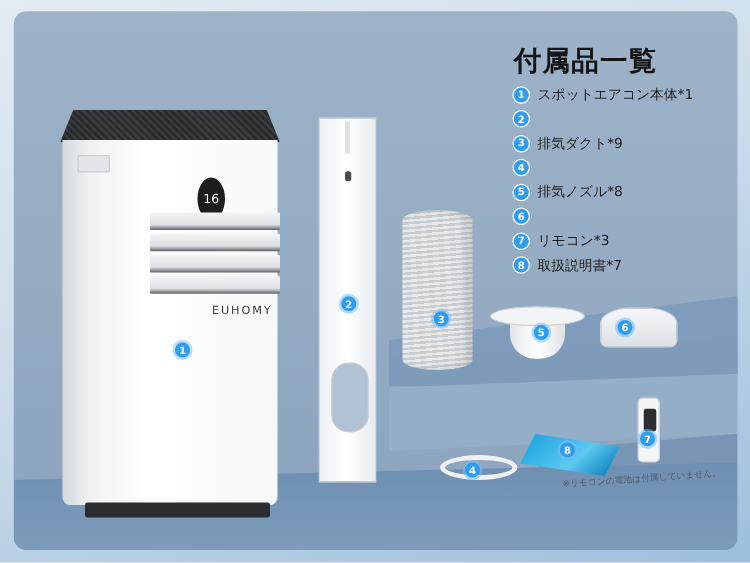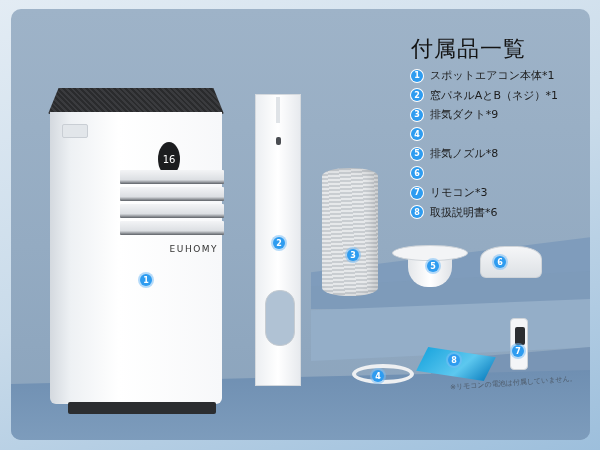--- a/index.html
+++ b/index.html
@@ -129,21 +129,21 @@
   .badge {
     position: absolute; width: 12px; height: 12px; border-radius: 50%;
     background: #2e9cf0; color: #fff; font-size: 8px; font-weight: bold;
     display: flex; align-items: center; justify-content: center;
     box-shadow: 0 0 0 2px rgba(120,190,245,0.55);
   }
 
   
   .title {
     position: absolute; left: 411px; top: 34px;
-    font-size: 22px; font-weight: normal; color: #141414; letter-spacing: 1px;
+    font-size: 22px; font-weight: bold; color: #141414; letter-spacing: 1px;
   }
   .list { position: absolute; left: 411px; top: 66px; list-style: none; }
   .list li { display: flex; align-items: center; height: 19.5px; }
   .list .num {
     width: 12px; height: 12px; border-radius: 50%; background: #2e9cf0;
     color: #fff; font-size: 8px; font-weight: bold;
     display: flex; align-items: center; justify-content: center;
     margin-right: 7px; box-shadow: 0 0 0 1px #ffffff;
   }
   .list .txt { font-size: 11px; color: #1c1c1c; text-align: center; }
@@ -167,21 +167,20 @@
 
 <h1 class="title">付属品一覧</h1>
 
 <ul class="list">
   <li>
       <span class="num">1</span>
       <span class="txt">スポットエアコン本体*1</span>
     </li>
   <li>
       <span class="num">2</span>
-      <span class="txt">窓パネルAとB（ネジ）*1</span>
     </li>
   <li>
       <span class="num">3</span>
       <span class="txt">排気ダクト*9</span>
     </li>
   <li>
       <span class="num">4</span>
     </li>
   <li>
       <span class="num">5</span>
@@ -189,21 +188,21 @@
     </li>
   <li>
       <span class="num">6</span>
     </li>
   <li>
       <span class="num">7</span>
       <span class="txt">リモコン*3</span>
     </li>
   <li>
       <span class="num">8</span>
-      <span class="txt">取扱説明書*6</span>
+      <span class="txt">取扱説明書*7</span>
     </li>
 </ul>
 
 <div class="ac">
   <div class="ac-top"></div>
   <div class="ac-body">
     <div class="ac-handle"></div>
     <div class="ac-display">16</div>
     <div class="vents">
       <div class="vent"></div>

